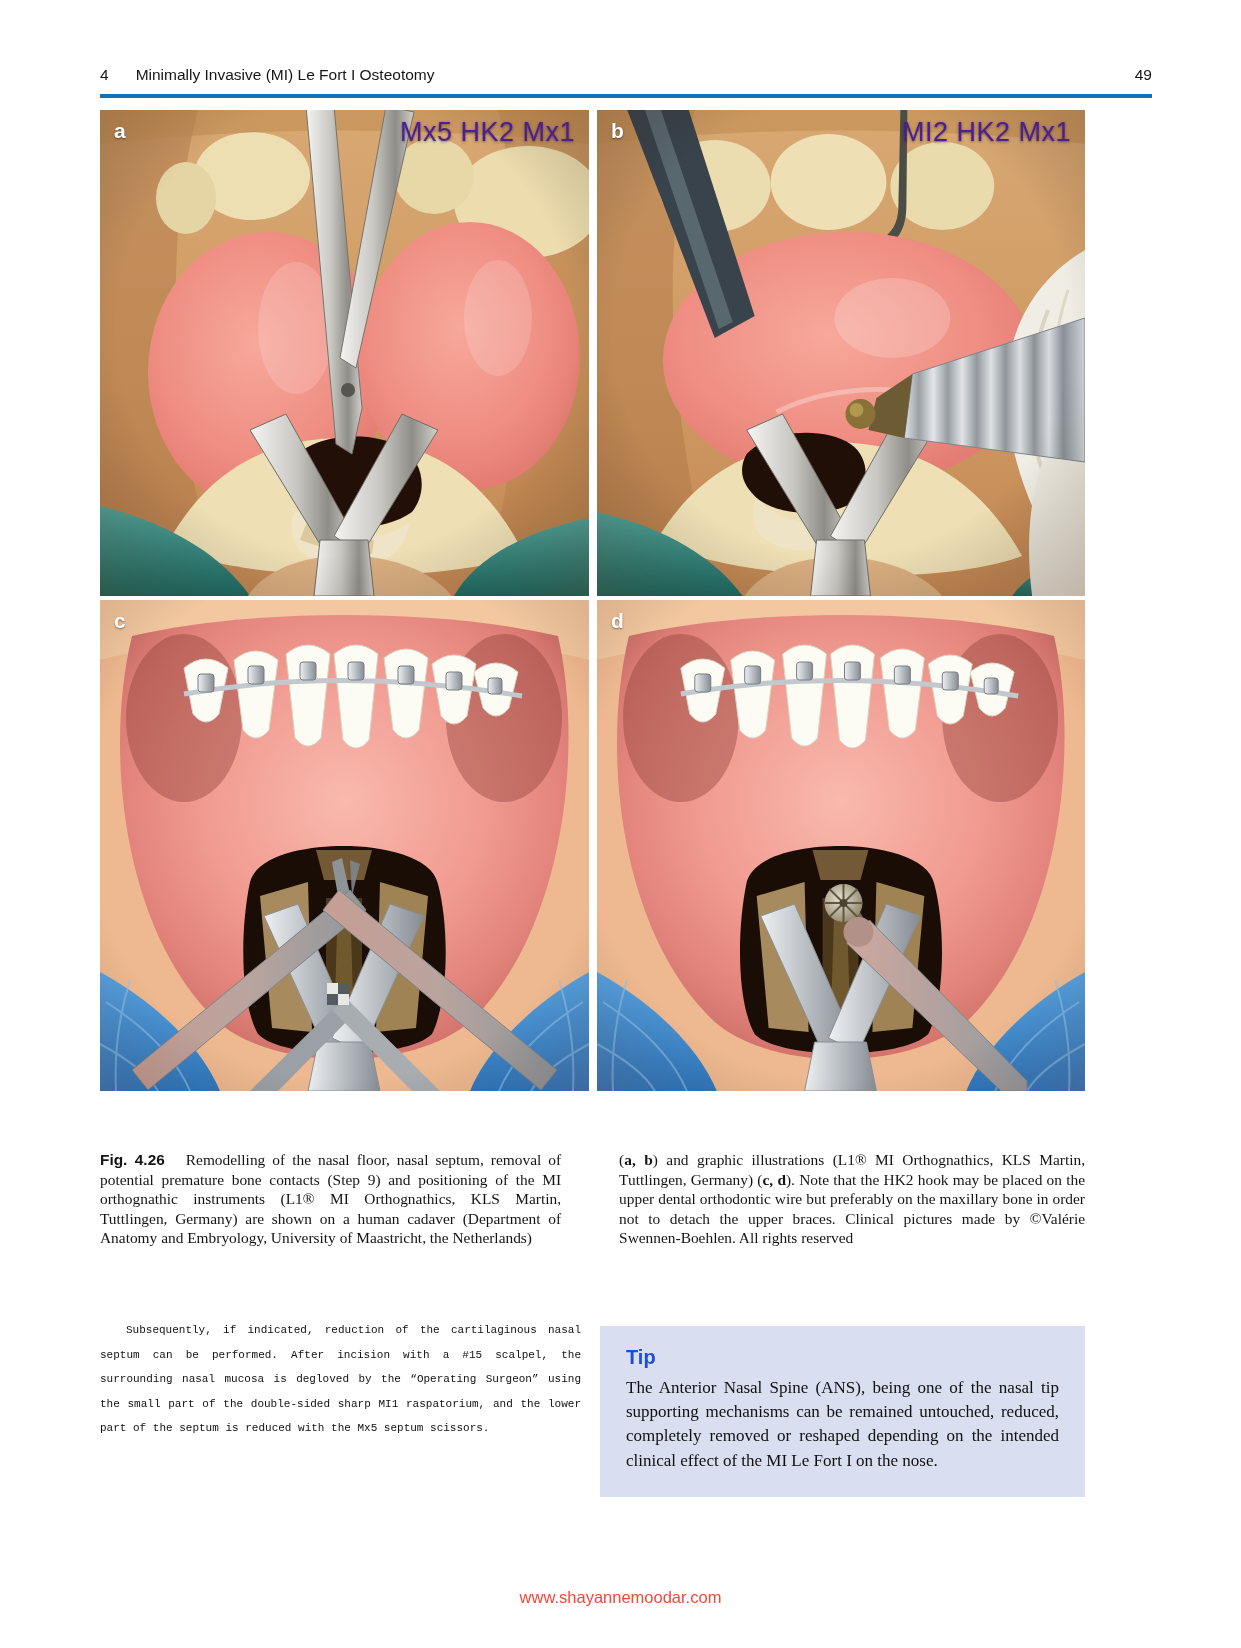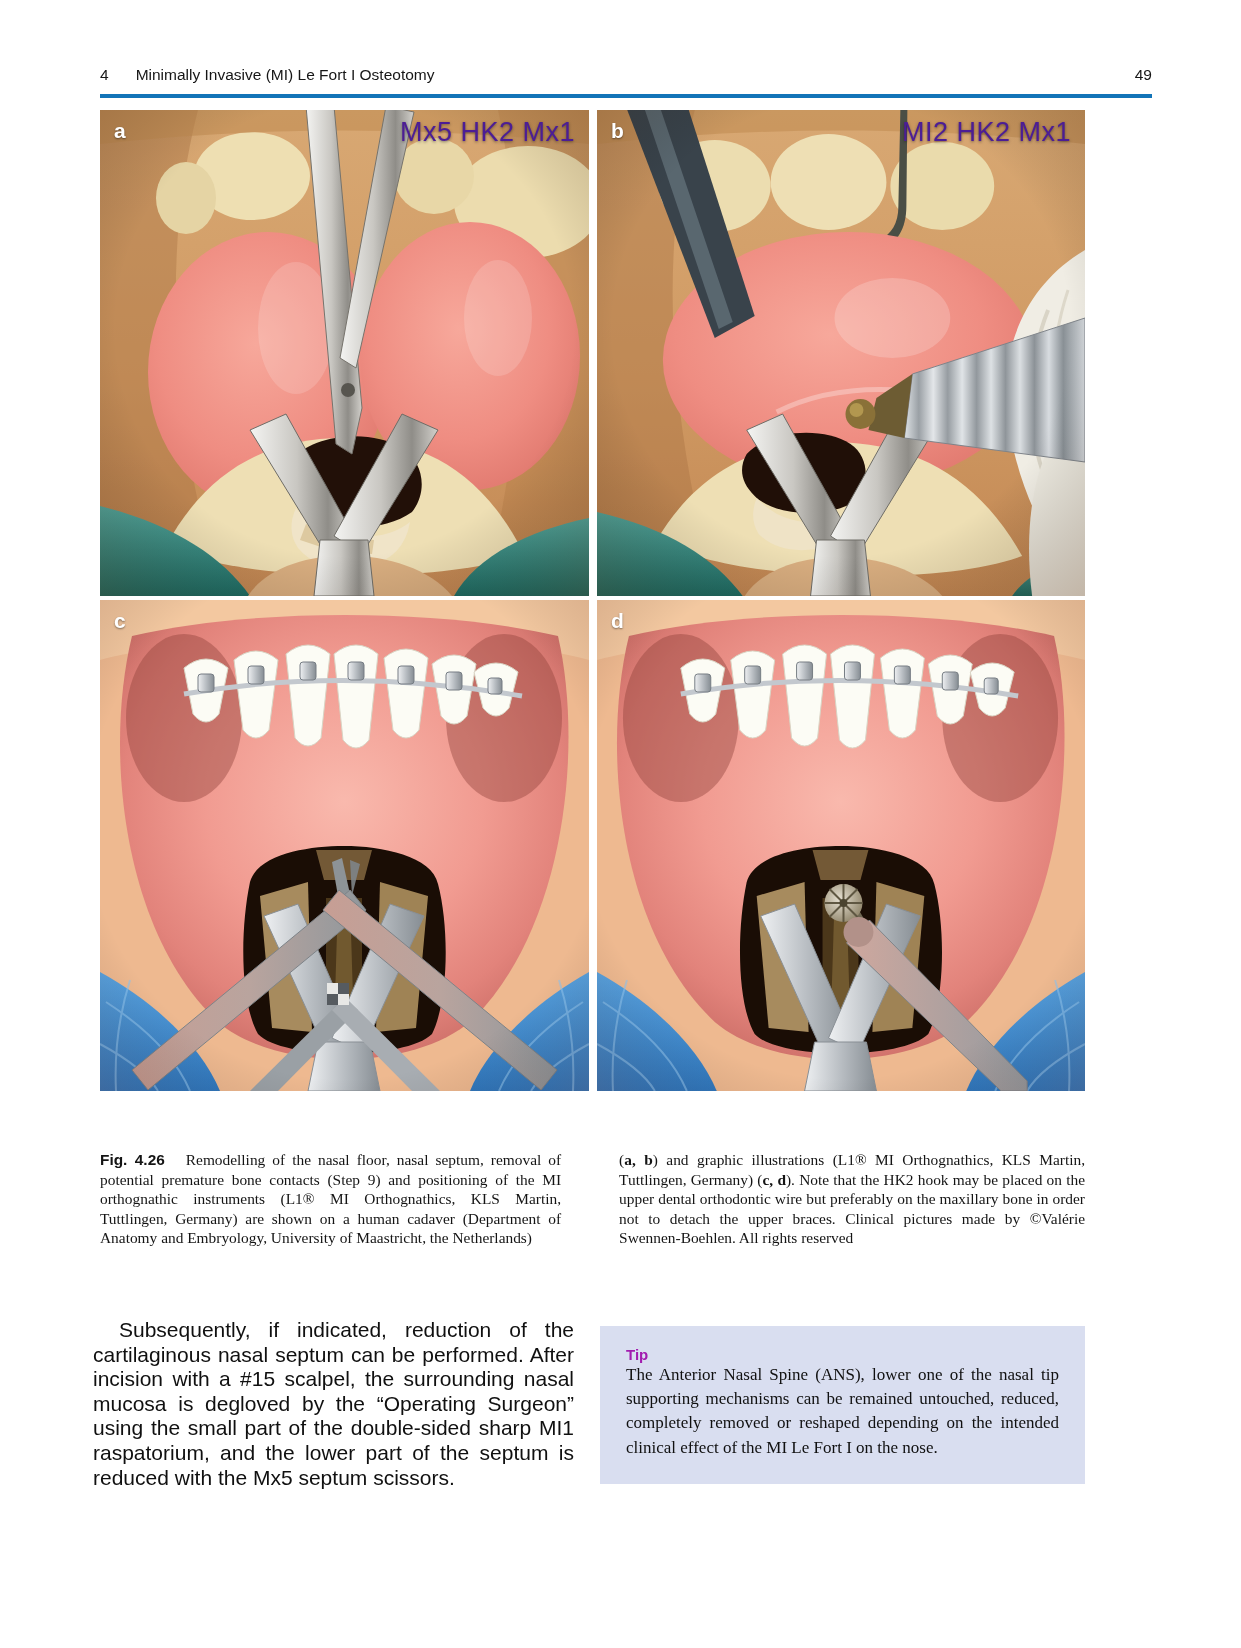--- a/index.html
+++ b/index.html
@@ -45,34 +45,34 @@
     font-family:"Liberation Serif", serif; font-size:15.4px; line-height:19.6px;
     color:#141414; text-align:justify;
   }
   .caption-col-left  { width:480px; }
   .caption-col-right { width:485px;margin-left:38px; }
   .fig-label { font-family:"Liberation Sans", sans-serif; font-weight:bold; padding-right:21px; }
   .cap-bold { font-weight:bold; }
 
   
   .body-col {
-    position:absolute; left:93px; top:1318px; width:481px;
-    font-family:Liberation Sans, sans-serif; font-size:21px; line-height:24.6px;
+    position:absolute; left:100px; top:1318px; width:481px;
+    font-family:Liberation Mono, monospace; font-size:11px; line-height:24.6px;
     color:#101010; text-align:justify;
   }
   .body-col p { margin:0; text-indent:26px; }
 
   
   .tip-box {
     position:absolute; left:600px; top:1326px; width:485px; min-height:152px;
     background:#d9def0; padding:20px 26px 24px 26px;
   }
   .tip-title {
-    font-family:"Liberation Sans", sans-serif; font-weight:bold; font-size:15px;
-    color:#a21caf; margin-bottom:0;
+    font-family:"Liberation Sans", sans-serif; font-weight:bold; font-size:20px;
+    color:#1d4ed8; margin-bottom:7px;
   }
   .tip-text {
     font-family:"Liberation Serif", serif; font-size:17px; line-height:24.2px;
     color:#101010; text-align:justify;
   }
 
   
   .watermark {
     position:absolute; left:0; top:1588px; width:100%; text-align:center;
     font-size:16.5px; color:#f2473a; text-decoration:none;
@@ -437,17 +437,18 @@
       <span>(</span><span class="cap-bold">a, b</span><span>) and graphic illustrations (L1® MI Orthognathics, KLS Martin, Tuttlingen, Germany) (</span><span class="cap-bold">c, d</span><span>). Note that the HK2 hook may be placed on the upper dental orthodontic wire but preferably on the maxillary bone in order not to detach the upper braces. Clinical pictures made by ©Valérie Swennen-Boehlen. All rights reserved</span>
     </div>
   </div>
 
   <div class="body-col">
     <p>Subsequently, if indicated, reduction of the cartilaginous nasal septum can be performed. After incision with a #15 scalpel, the surrounding nasal mucosa is degloved by the “Operating Surgeon” using the small part of the double-sided sharp MI1 raspatorium, and the lower part of the septum is reduced with the Mx5 septum scissors.</p>
   </div>
 
   <div class="tip-box">
     <div class="tip-title">Tip</div>
-    <div class="tip-text">The Anterior Nasal Spine (ANS), lower one of the nasal tip supporting mechanisms can be remained untouched, reduced, completely removed or reshaped depending on the intended clinical effect of the MI Le Fort I on the nose.</div>
+    <div class="tip-text">The Anterior Nasal Spine (ANS), being one of the nasal tip supporting mechanisms can be remained untouched, reduced, completely removed or reshaped depending on the intended clinical effect of the MI Le Fort I on the nose.</div>
   </div>
 
+  <a class="watermark" href="#">www.shayannemoodar.com</a>
 
 </div>
 
 </body></html>

